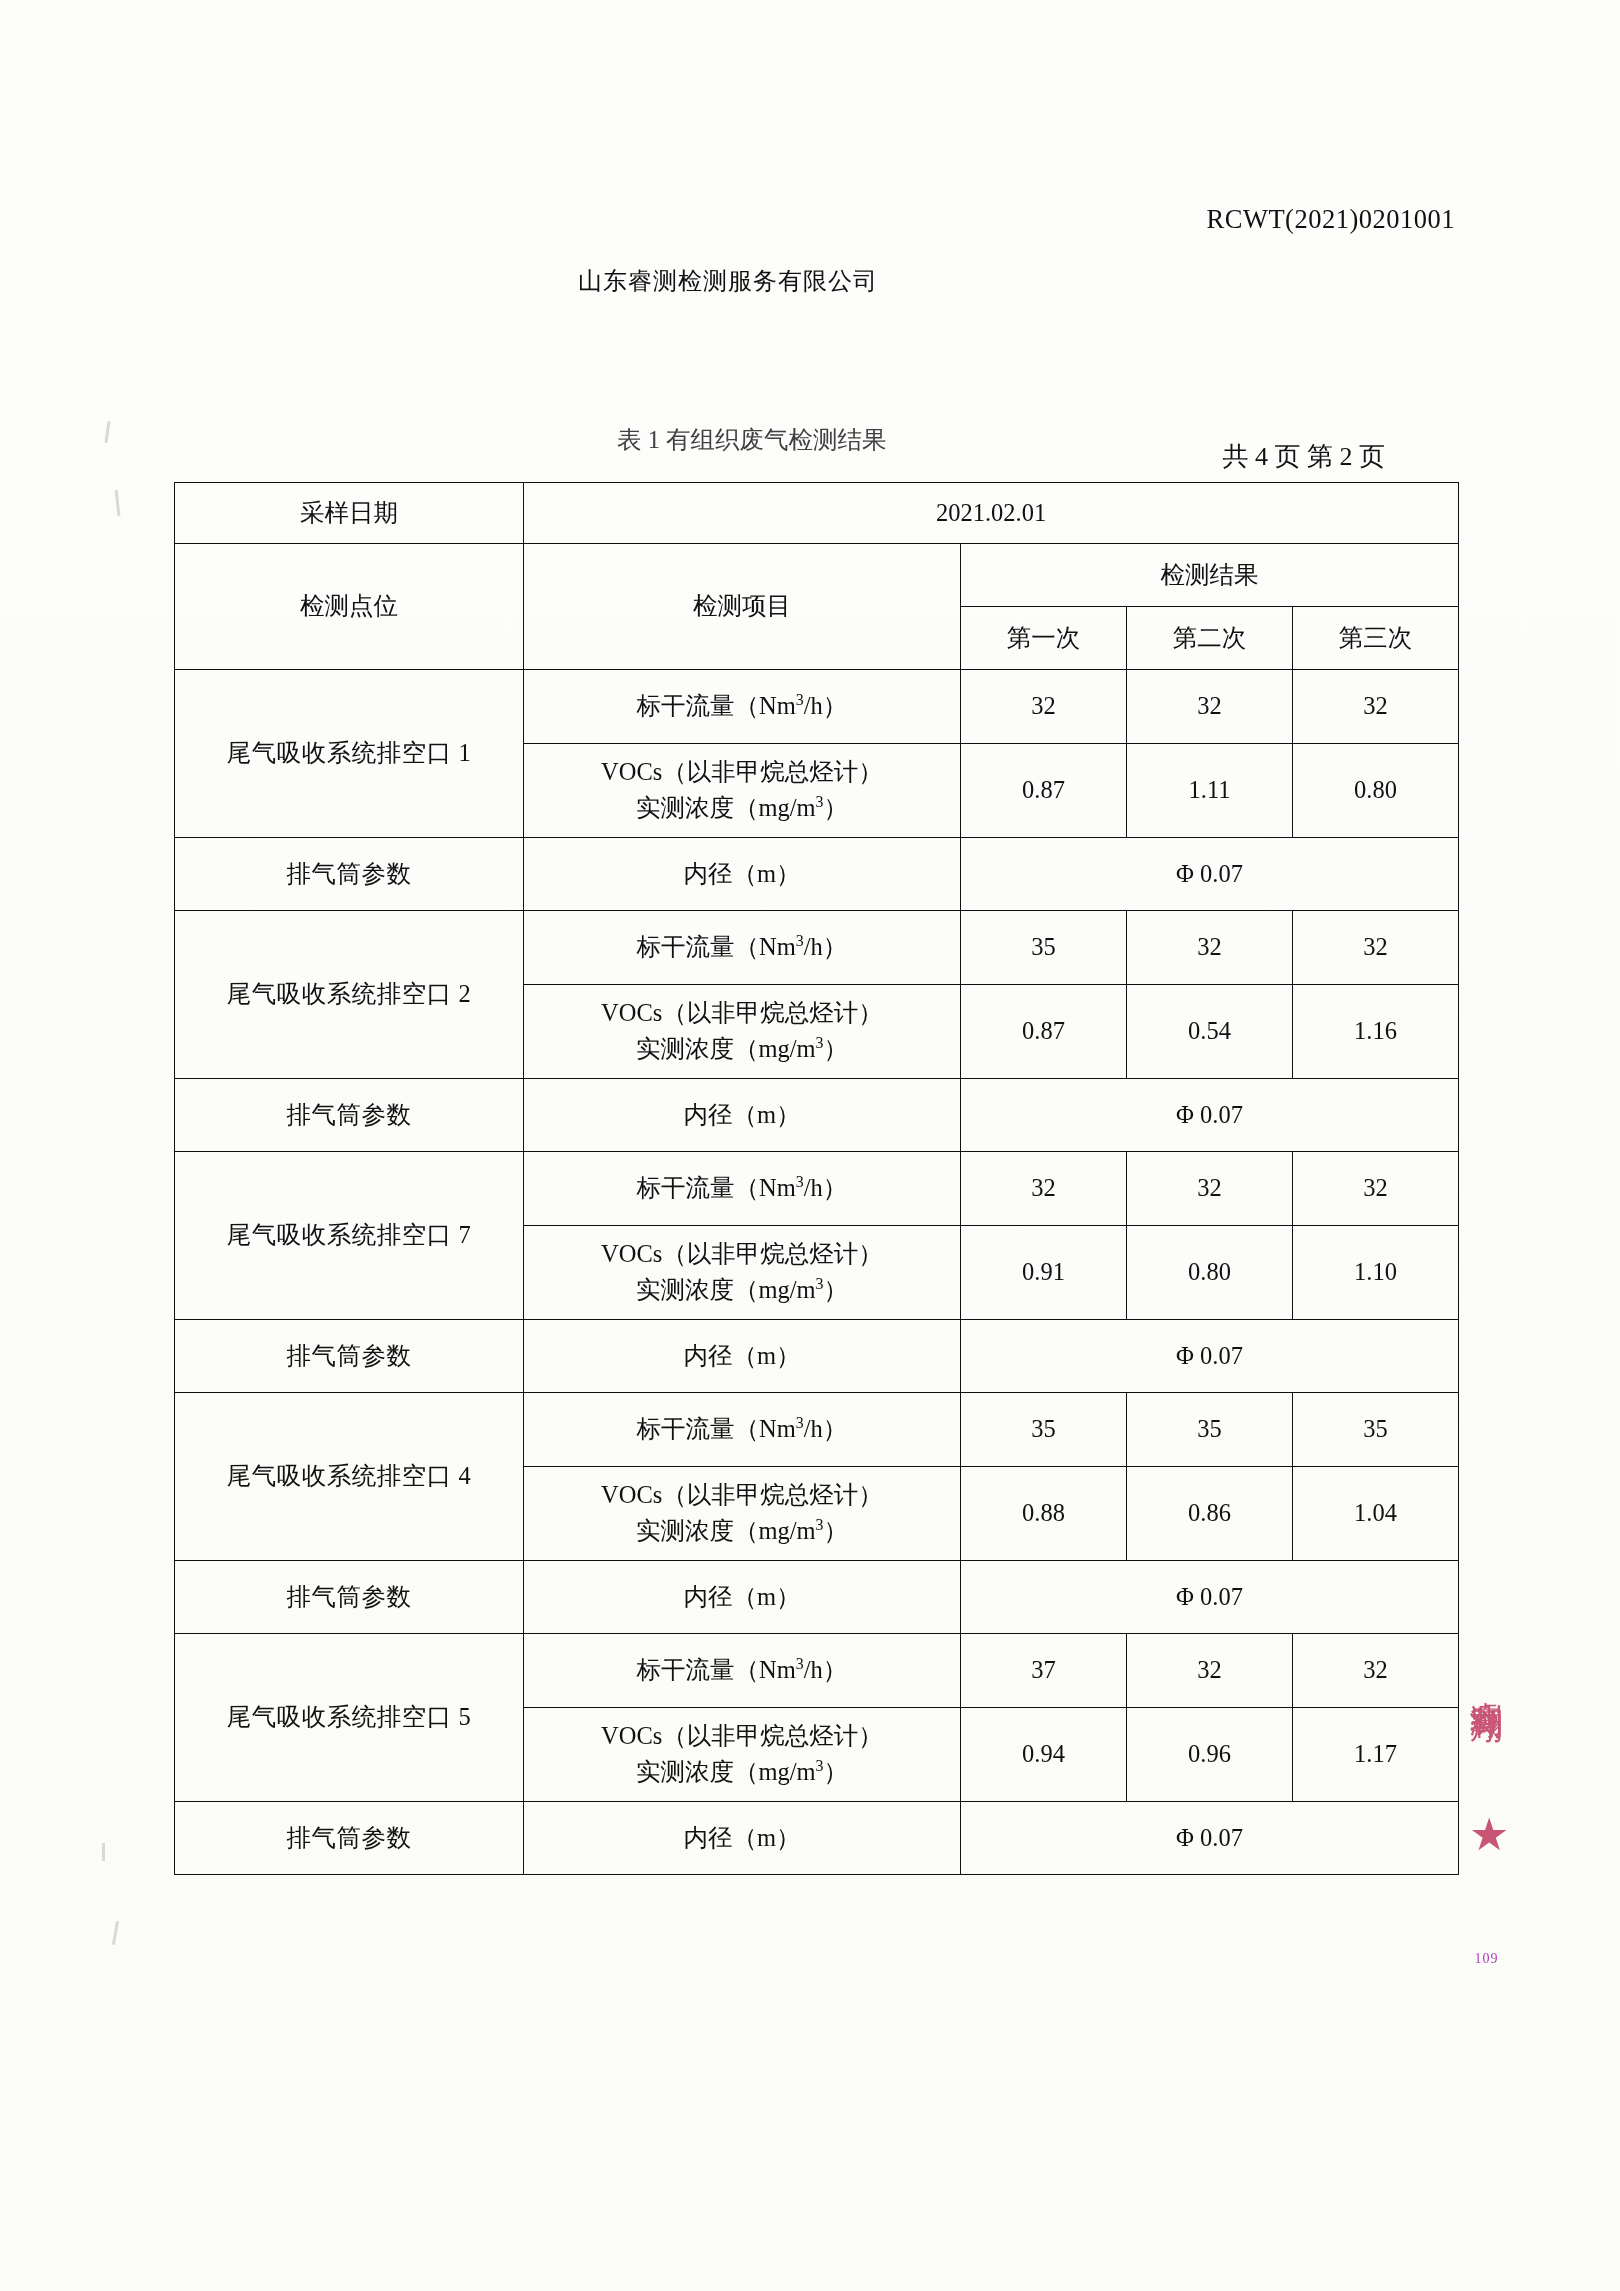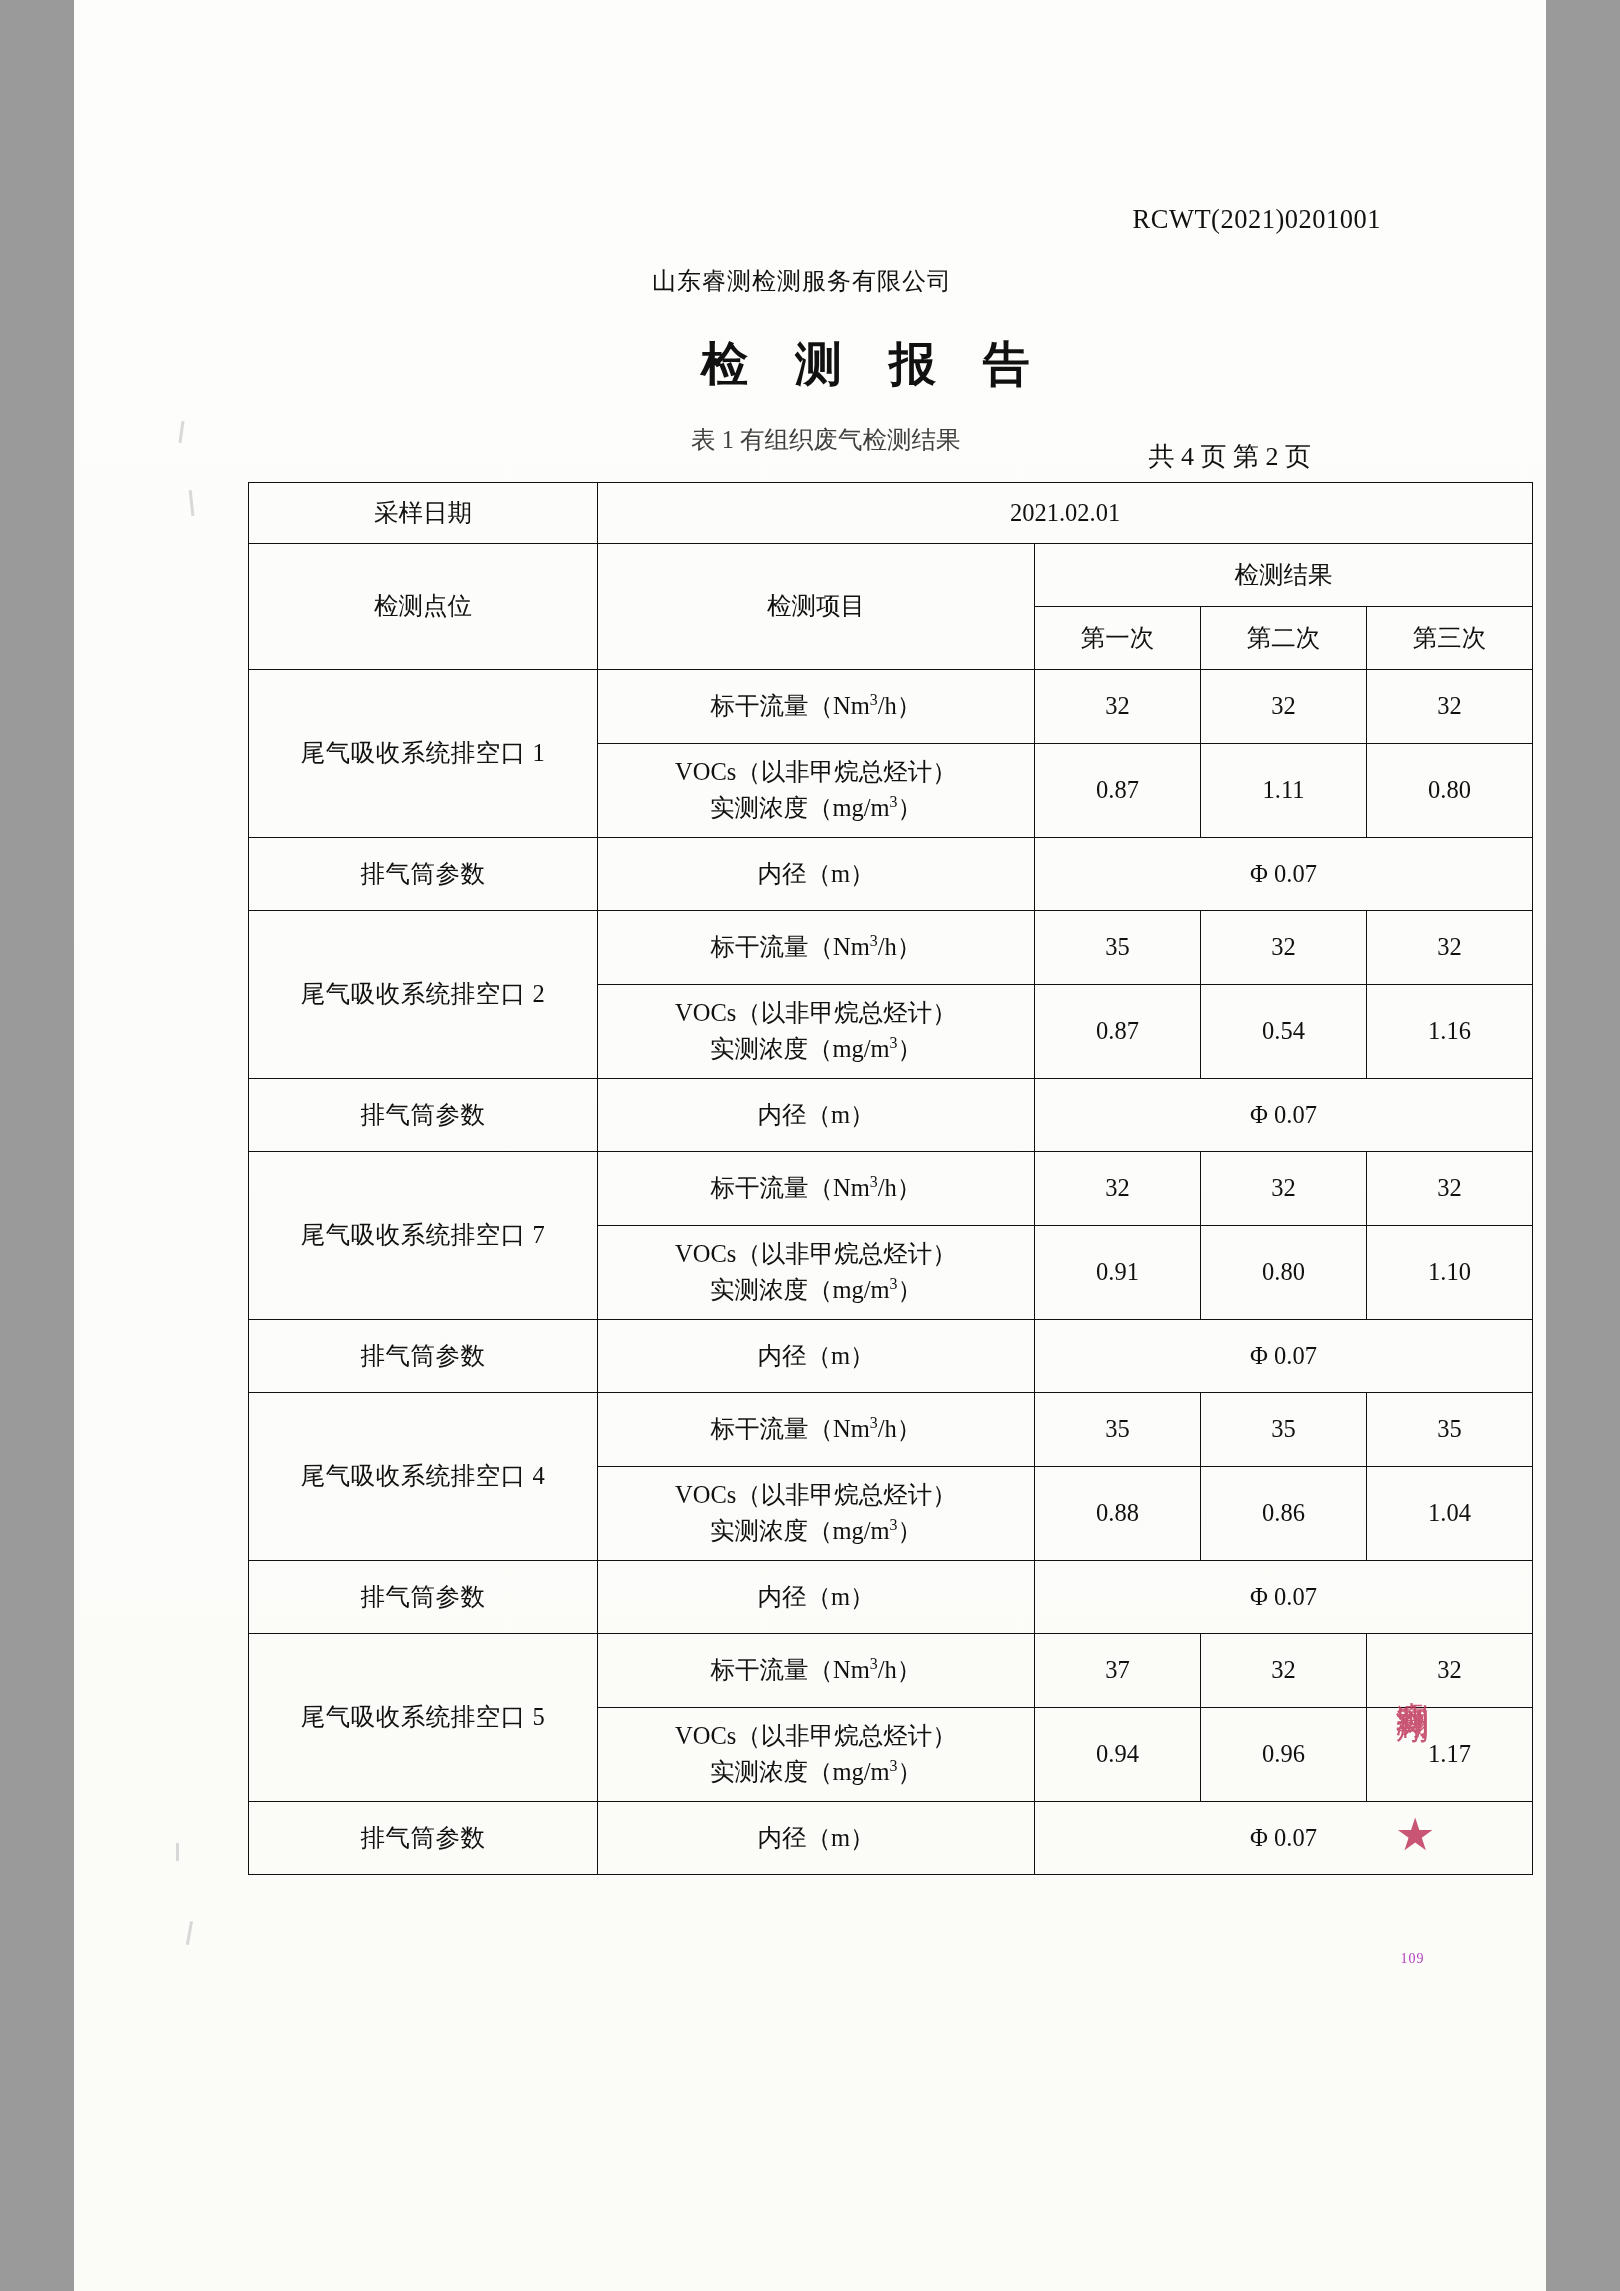--- a/index.html
+++ b/index.html
@@ -5,21 +5,21 @@
   html, body {
     margin: 0;
     padding: 0;
     background: #9a9a9a;
   }
   body {
     font-family: "Liberation Serif", "DejaVu Serif", serif;
   }
   .page {
     position: relative;
-    width: 1472px;
+    width: 1620px;
     height: 2292px;
     background: #ffffff;
     margin: 0 auto;
     overflow: hidden;
     box-sizing: border-box;
   }
   
   .page::before {
     content: "";
     position: absolute;
@@ -168,21 +168,20 @@
   .s4 { left: 114px; top: 1921px; width: 2.9px; height: 23.5px; transform: rotate(10deg); }
 </style>
 </head>
 <body>
 
 <div class="page">
   <div class="sheet">
 
     <div class="doc-code">RCWT(2021)0201001</div>
     <div class="company">山东睿测检测服务有限公司</div>
-    <div class="report-title">检 测 报 告</div>
     <div class="table-caption">表 1   有组织废气检测结果</div>
     <div class="page-num">共 4 页   第 2 页</div>
 
     <table class="results">
       <colgroup>
         <col class="col-point">
           <col class="col-item">
           <col class="col-r1">
           <col class="col-r2">
           <col class="col-r3">

